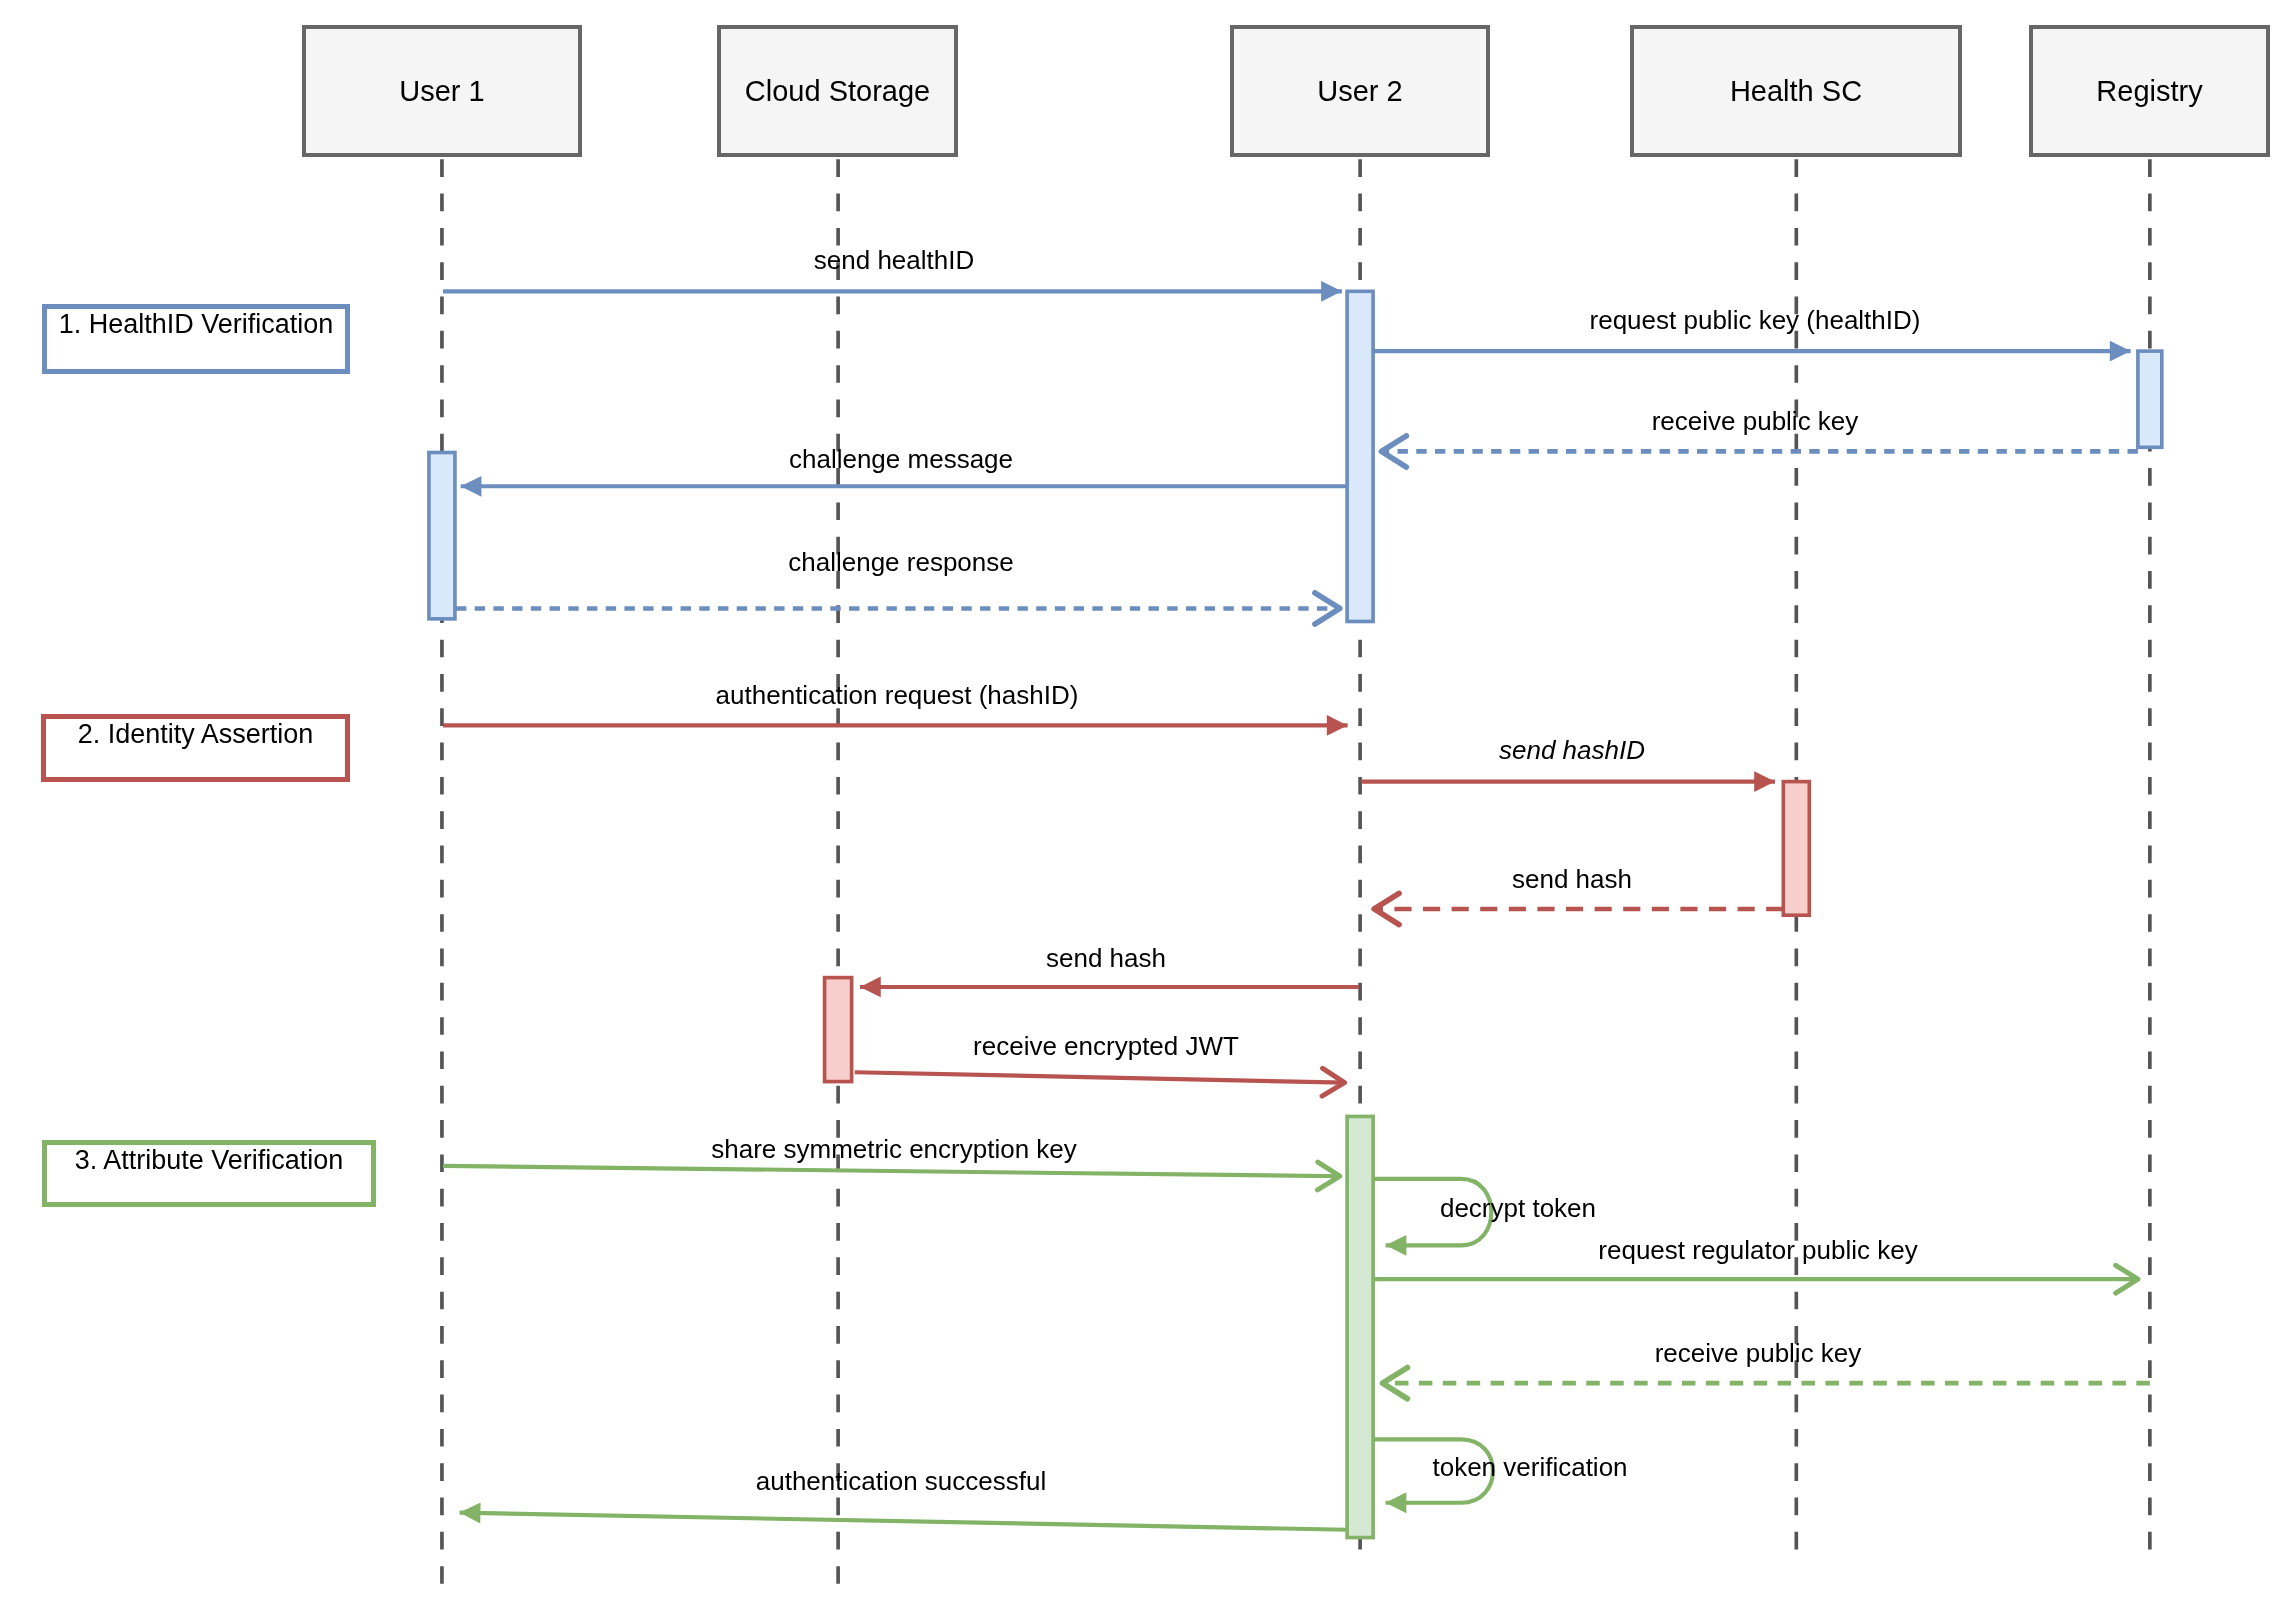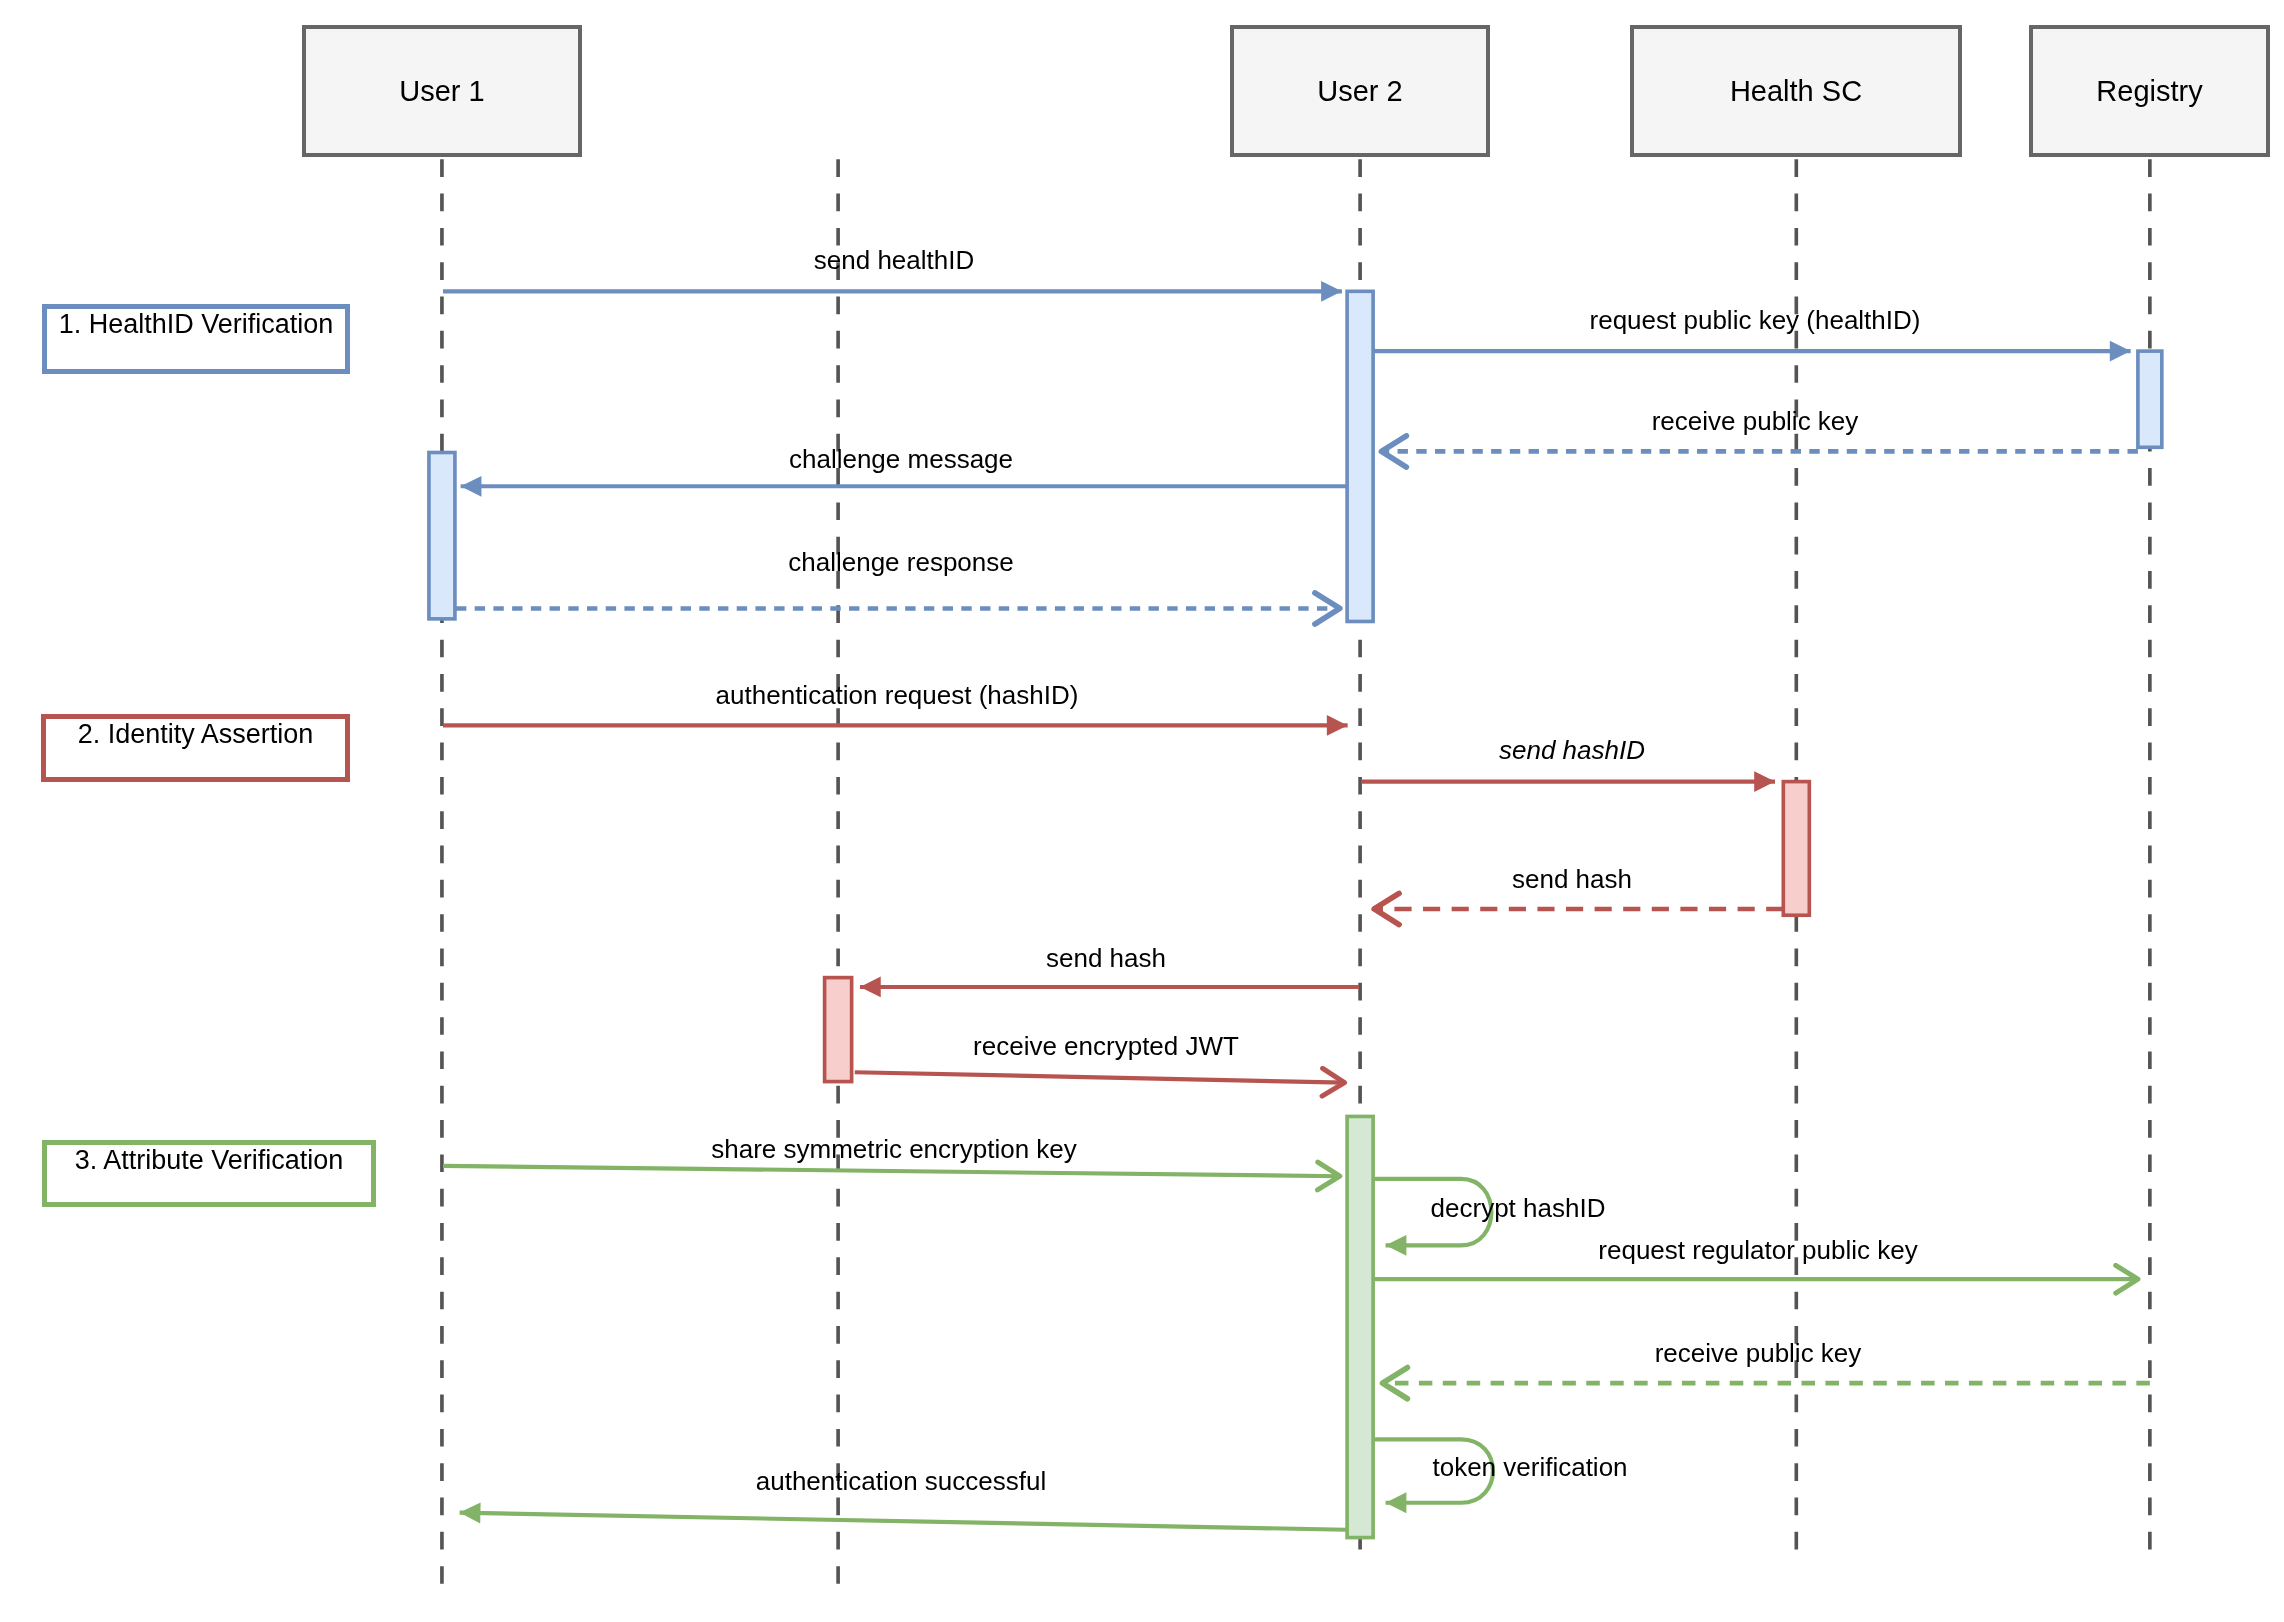--- a/index.html
+++ b/index.html
@@ -80,20 +80,23 @@
     <path d="M2643,2267 H2810 C2888,2267 2888,2395 2810,2395 H2665" fill="none" stroke="#82b366" stroke-width="8" marker-end="url(#blockGreen)"></path>
     <line x1="2643" y1="2460" x2="4112" y2="2460" stroke="#82b366" stroke-width="8" marker-end="url(#openGreen)"></line>
     <line x1="4135" y1="2660" x2="2659" y2="2660" stroke="#82b366" stroke-width="9" stroke-dasharray="26 20" marker-end="url(#openGreen)"></line>
     <path d="M2643,2768 H2810 C2892,2768 2892,2890 2810,2890 H2665" fill="none" stroke="#82b366" stroke-width="8" marker-end="url(#blockGreen)"></path>
     <line x1="2589" y1="2942" x2="884" y2="2909" stroke="#82b366" stroke-width="8" marker-end="url(#blockGreen)"></line>
   </svg>
 
   <div class="actor-box" style="left:302px;top:25px;width:272px;">
       <span>User 1</span>
     </div>
+  <div class="actor-box" style="left:717px;top:25px;width:233px;">
+      <span>Cloud Storage</span>
+    </div>
   <div class="actor-box" style="left:1230px;top:25px;width:252px;">
       <span>User 2</span>
     </div>
   <div class="actor-box" style="left:2029px;top:25px;width:233px;">
       <span>Registry</span>
     </div>
   <div class="actor-box" style="left:1630px;top:25px;width:324px;">
       <span>Health SC</span>
     </div>
 
@@ -111,20 +114,20 @@
   <div class="msg-label" style="left:1755px;top:320px;">request public key (healthID)</div>
   <div class="msg-label" style="left:1755px;top:421px;">receive public key</div>
   <div class="msg-label" style="left:901px;top:459px;">challenge message</div>
   <div class="msg-label" style="left:901px;top:562px;">challenge response</div>
   <div class="msg-label" style="left:897px;top:695px;">authentication request (hashID)</div>
   <div class="msg-label" style="left:1572px;top:750px;font-style:italic;">send hashID</div>
   <div class="msg-label" style="left:1572px;top:879px;">send hash</div>
   <div class="msg-label" style="left:1106px;top:958px;">send hash</div>
   <div class="msg-label" style="left:1106px;top:1046px;">receive encrypted JWT</div>
   <div class="msg-label" style="left:894px;top:1149px;">share symmetric encryption key</div>
-  <div class="msg-label" style="left:1518px;top:1208px;">decrypt hashID</div>
+  <div class="msg-label" style="left:1518px;top:1208px;">decrypt token</div>
   <div class="msg-label" style="left:1758px;top:1250px;">request regulator public key</div>
   <div class="msg-label" style="left:1758px;top:1353px;">receive public key</div>
   <div class="msg-label" style="left:1530px;top:1467px;">token verification</div>
   <div class="msg-label" style="left:901px;top:1481px;">authentication successful</div>
 
 </div>
 
 
 </body></html>

